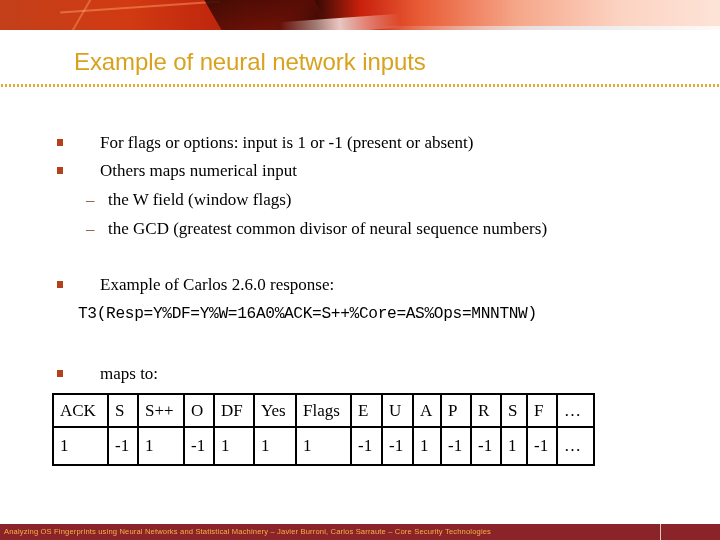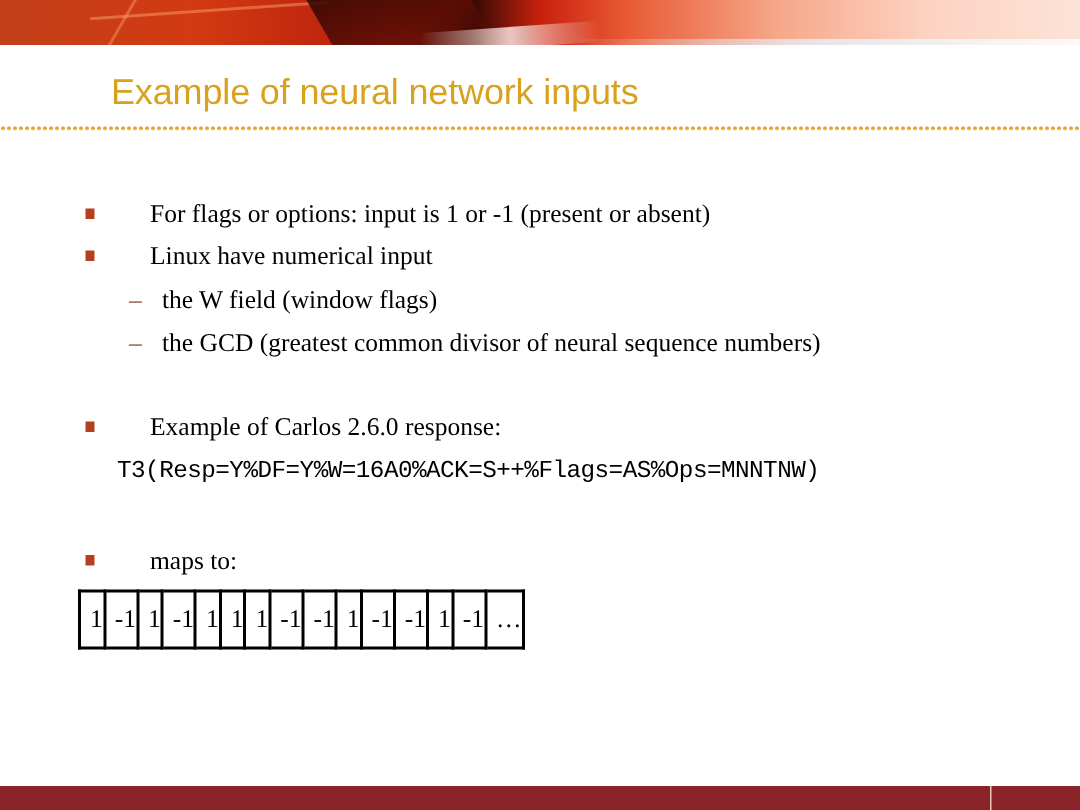--- a/index.html
+++ b/index.html
@@ -101,44 +101,61 @@
 <div class="title">Example of neural network inputs</div>
 <div class="divider"></div>
 
 <div class="bullet-row" style="top:133px;">
   <span class="bullet-sq"></span>
   <span class="bullet-text">For flags or options: input is 1 or -1 (present or absent)</span>
 </div>
 
 <div class="bullet-row" style="top:161px;">
   <span class="bullet-sq"></span>
-  <span class="bullet-text">Linux have numerical input</span>
+  <span class="bullet-text">Others maps numerical input</span>
 </div>
 <div class="bullet-row" style="top:190px;">
   <span class="sub-dash">–</span>
   <span class="sub-text">the W field (window flags)</span>
 </div>
 <div class="bullet-row" style="top:219px;">
   <span class="sub-dash">–</span>
   <span class="sub-text">the GCD (greatest common divisor of neural sequence numbers)</span>
 </div>
 
 <div class="bullet-row" style="top:275px;">
   <span class="bullet-sq"></span>
   <span class="bullet-text">Example of Carlos 2.6.0 response:</span>
 </div>
-<div class="mono">T3(Resp=Y%DF=Y%W=16A0%ACK=S++%Flags=AS%Ops=MNNTNW)</div>
+<div class="mono">T3(Resp=Y%DF=Y%W=16A0%ACK=S++%Core=AS%Ops=MNNTNW)</div>
 
 <div class="bullet-row" style="top:364px;">
   <span class="bullet-sq"></span>
   <span class="bullet-text">maps to:</span>
 </div>
 
 <table class="maps">
   <tbody>
+      <tr class="head">
+    <td style="width:47px">ACK</td>
+    <td style="width:22px">S</td>
+    <td style="width:38px">S++</td>
+    <td style="width:22px">O</td>
+    <td style="width:32px">DF</td>
+    <td style="width:34px">Yes</td>
+    <td style="width:47px">Flags</td>
+    <td style="width:23px">E</td>
+    <td style="width:23px">U</td>
+    <td style="width:20px">A</td>
+    <td style="width:22px">P</td>
+    <td style="width:22px">R</td>
+    <td style="width:18px">S</td>
+    <td style="width:22px">F</td>
+    <td style="width:29px">…</td>
+  </tr>
   <tr class="vals">
     <td>1</td>
     <td>-1</td>
     <td>1</td>
     <td>-1</td>
     <td>1</td>
     <td>1</td>
     <td>1</td>
     <td>-1</td>
     <td>-1</td>
@@ -146,14 +163,15 @@
     <td>-1</td>
     <td>-1</td>
     <td>1</td>
     <td>-1</td>
     <td>…</td>
   </tr>
 </tbody>
   </table>
 
 <div class="footer">
+  <div class="footer-text">Analyzing OS Fingerprints using Neural Networks and Statistical Machinery – Javier Burroni, Carlos Sarraute – Core Security Technologies</div>
   <div class="footer-sep"></div>
 </div>
 
 </body></html>

